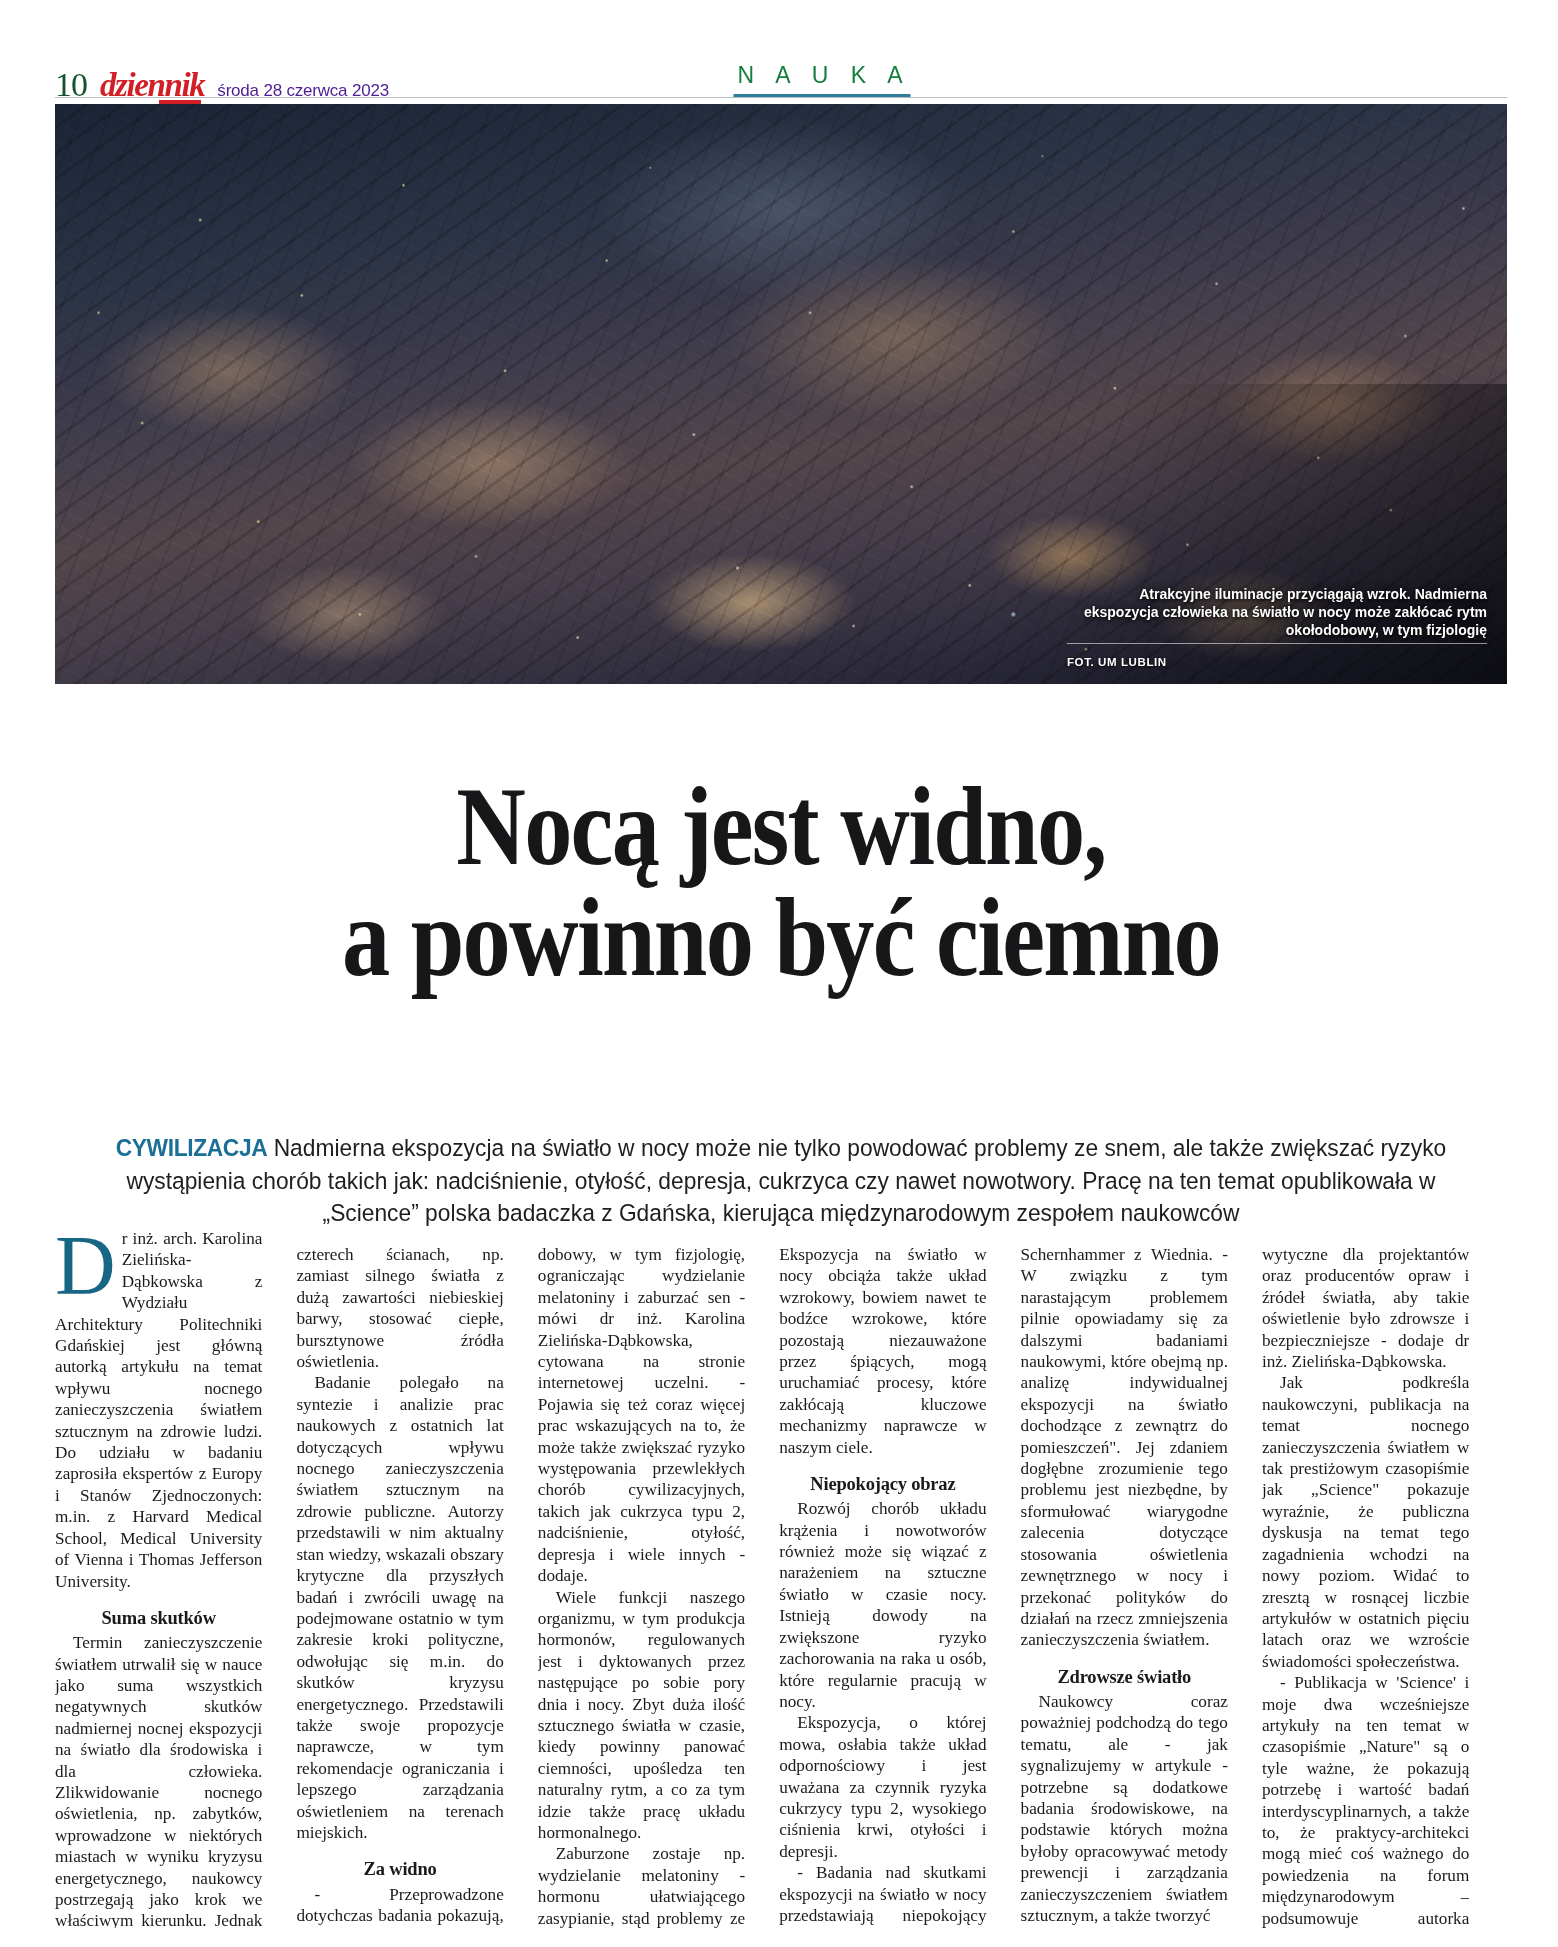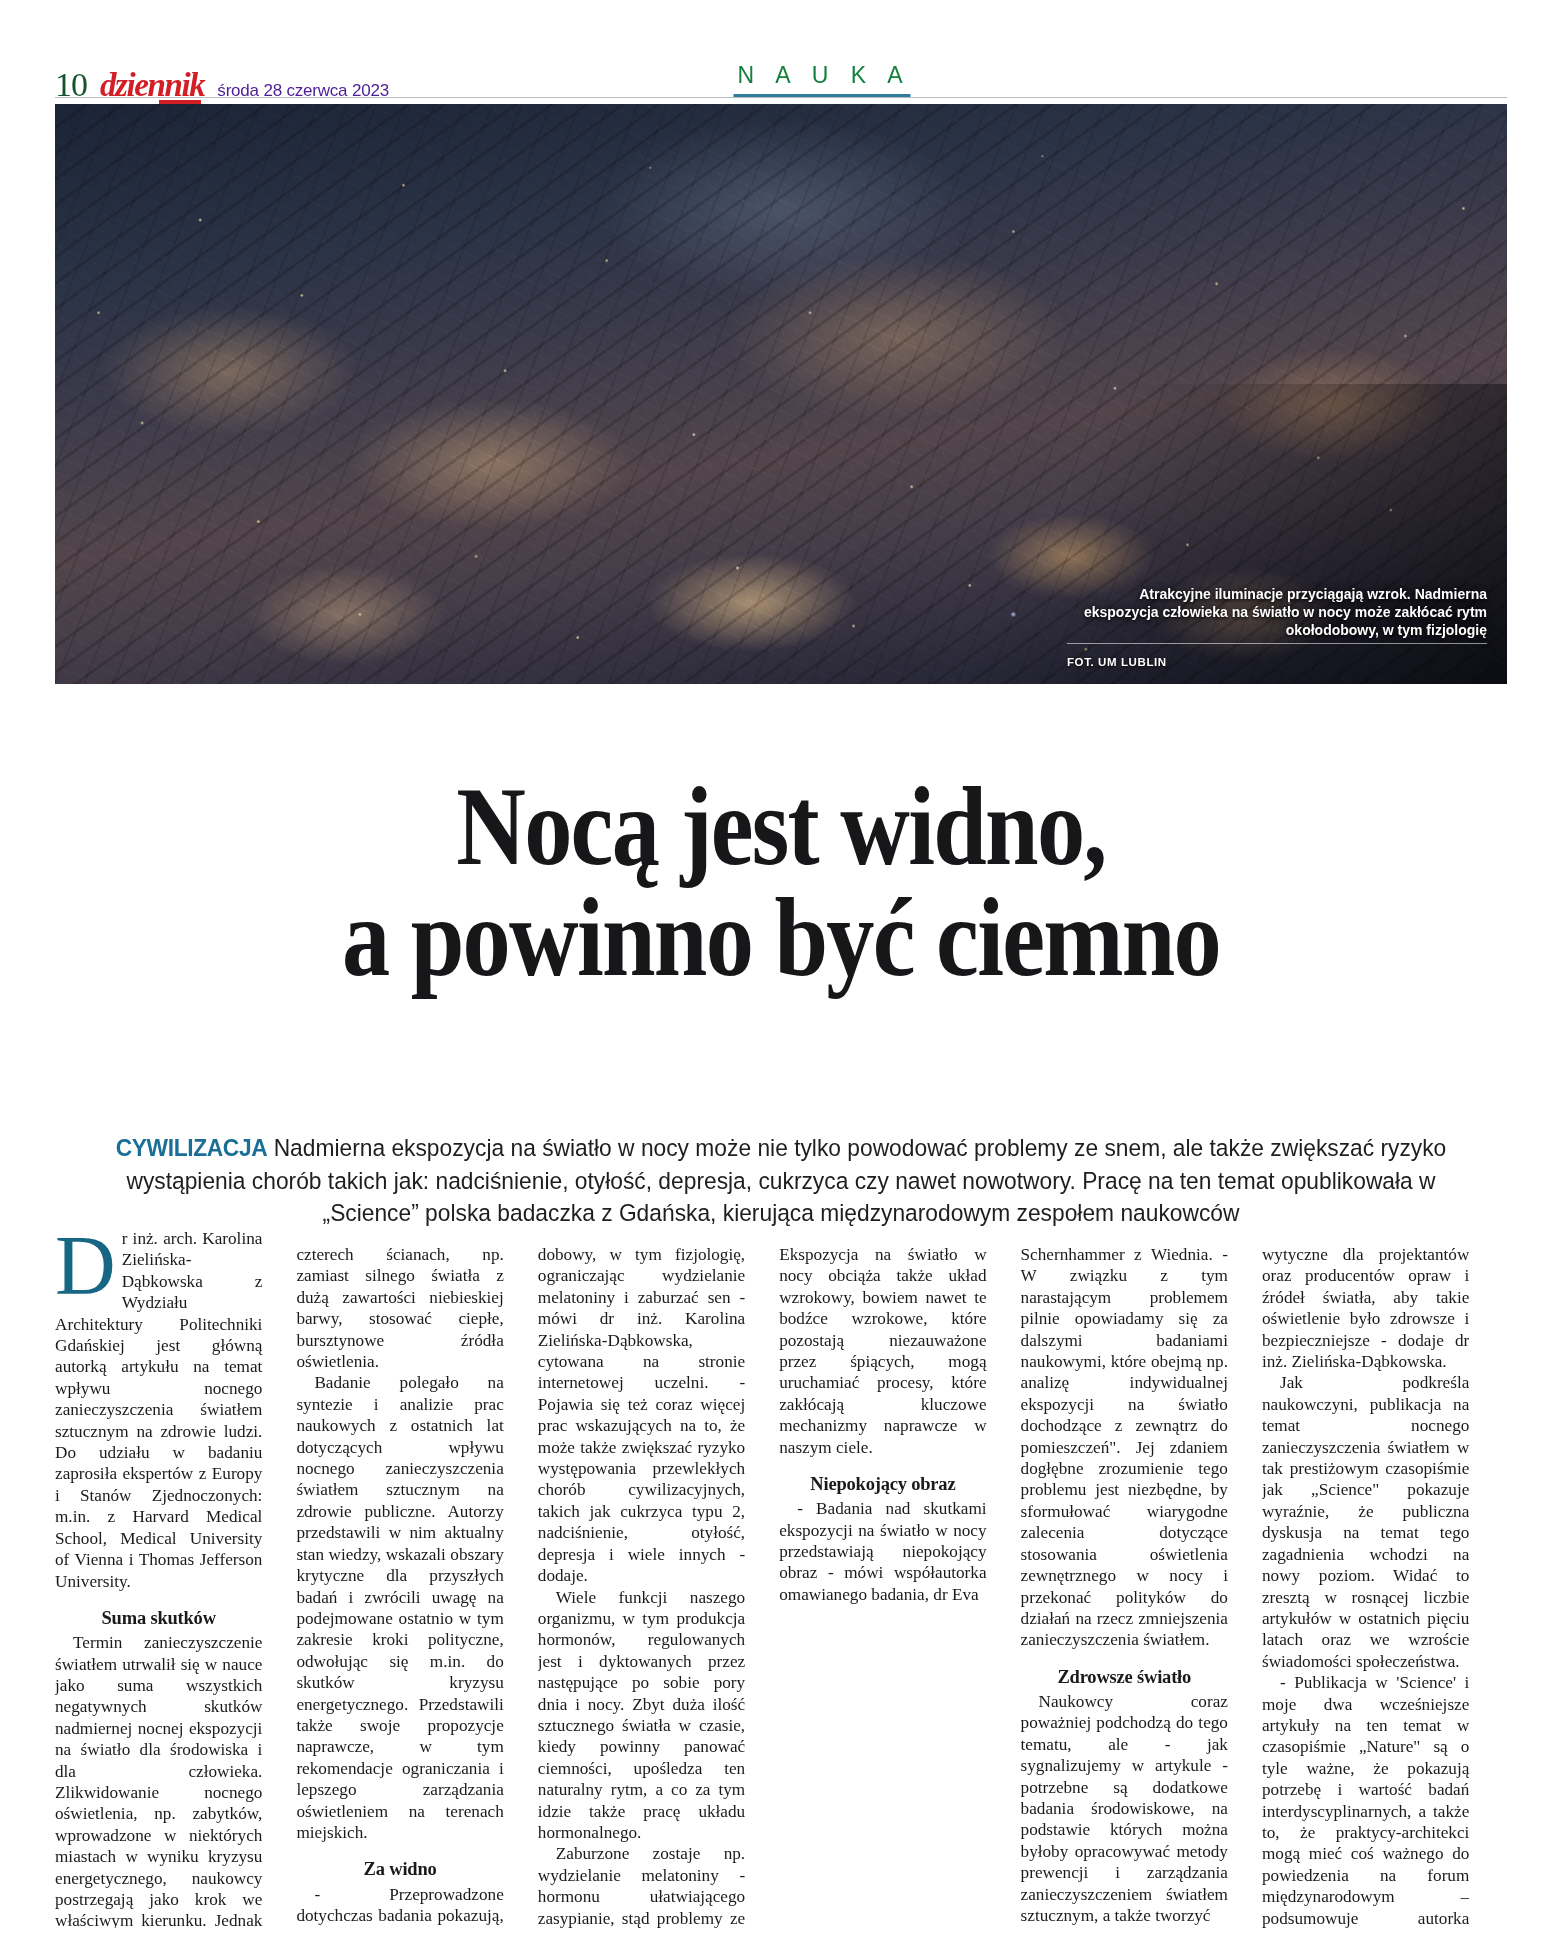--- a/index.html
+++ b/index.html
@@ -359,20 +359,22 @@
       <p>- Przeprowadzone dotychczas badania pokazują, że nadmierna ekspozycja człowieka na światło w nocy może zakłócać rytm około-</p>
     </div>
     <div class="col">
       <p class="no-indent">dobowy, w tym fizjologię, ograniczając wydzielanie melatoniny i zaburzać sen - mówi dr inż. Karolina Zielińska-Dąbkowska, cytowana na stronie internetowej uczelni. - Pojawia się też coraz więcej prac wskazujących na to, że może także zwiększać ryzyko występowania przewlekłych chorób cywilizacyjnych, takich jak cukrzyca typu 2, nadciśnienie, otyłość, depresja i wiele innych - dodaje.</p>
       <p>Wiele funkcji naszego organizmu, w tym produkcja hormonów, regulowanych jest i dyktowanych przez następujące po sobie pory dnia i nocy. Zbyt duża ilość sztucznego światła w czasie, kiedy powinny panować ciemności, upośledza ten naturalny rytm, a co za tym idzie także pracę układu hormonalnego.</p>
       <p>Zaburzone zostaje np. wydzielanie melatoniny - hormonu ułatwiającego zasypianie, stąd problemy ze snem i przewlekłe zmęczenie.</p>
     </div>
     <div class="col">
       <p class="no-indent">Ekspozycja na światło w nocy obciąża także układ wzrokowy, bowiem nawet te bodźce wzrokowe, które pozostają niezauważone przez śpiących, mogą uruchamiać procesy, które zakłócają kluczowe mechanizmy naprawcze w naszym ciele.</p>
       <h3>Niepokojący obraz</h3>
+      <p>Rozwój chorób układu krążenia i nowotworów również może się wiązać z narażeniem na sztuczne światło w czasie nocy. Istnieją dowody na zwiększone ryzyko zachorowania na raka u osób, które regularnie pracują w nocy.</p>
+      <p>Ekspozycja, o której mowa, osłabia także układ odpornościowy i jest uważana za czynnik ryzyka cukrzycy typu 2, wysokiego ciśnienia krwi, otyłości i depresji.</p>
       <p>- Badania nad skutkami ekspozycji na światło w nocy przedstawiają niepokojący obraz - mówi współautorka omawianego badania, dr Eva</p>
     </div>
     <div class="col">
       <p class="no-indent">Schernhammer z Wiednia. - W związku z tym narastającym problemem pilnie opowiadamy się za dalszymi badaniami naukowymi, które obejmą np. analizę indywidualnej ekspozycji na światło dochodzące z zewnątrz do pomieszczeń". Jej zdaniem dogłębne zrozumienie tego problemu jest niezbędne, by sformułować wiarygodne zalecenia dotyczące stosowania oświetlenia zewnętrznego w nocy i przekonać polityków do działań na rzecz zmniejszenia zanieczyszczenia światłem.</p>
       <h3>Zdrowsze światło</h3>
       <p>Naukowcy coraz poważniej podchodzą do tego tematu, ale - jak sygnalizujemy w artykule - potrzebne są dodatkowe badania środowiskowe, na podstawie których można byłoby opracowywać metody prewencji i zarządzania zanieczyszczeniem światłem sztucznym, a także tworzyć</p>
     </div>
     <div class="col">
       <p class="no-indent">wytyczne dla projektantów oraz producentów opraw i źródeł światła, aby takie oświetlenie było zdrowsze i bezpieczniejsze - dodaje dr inż. Zielińska-Dąbkowska.</p>
       <p>Jak podkreśla naukowczyni, publikacja na temat nocnego zanieczyszczenia światłem w tak prestiżowym czasopiśmie jak „Science" pokazuje wyraźnie, że publiczna dyskusja na temat tego zagadnienia wchodzi na nowy poziom. Widać to zresztą w rosnącej liczbie artykułów w ostatnich pięciu latach oraz we wzroście świadomości społeczeństwa.</p>

